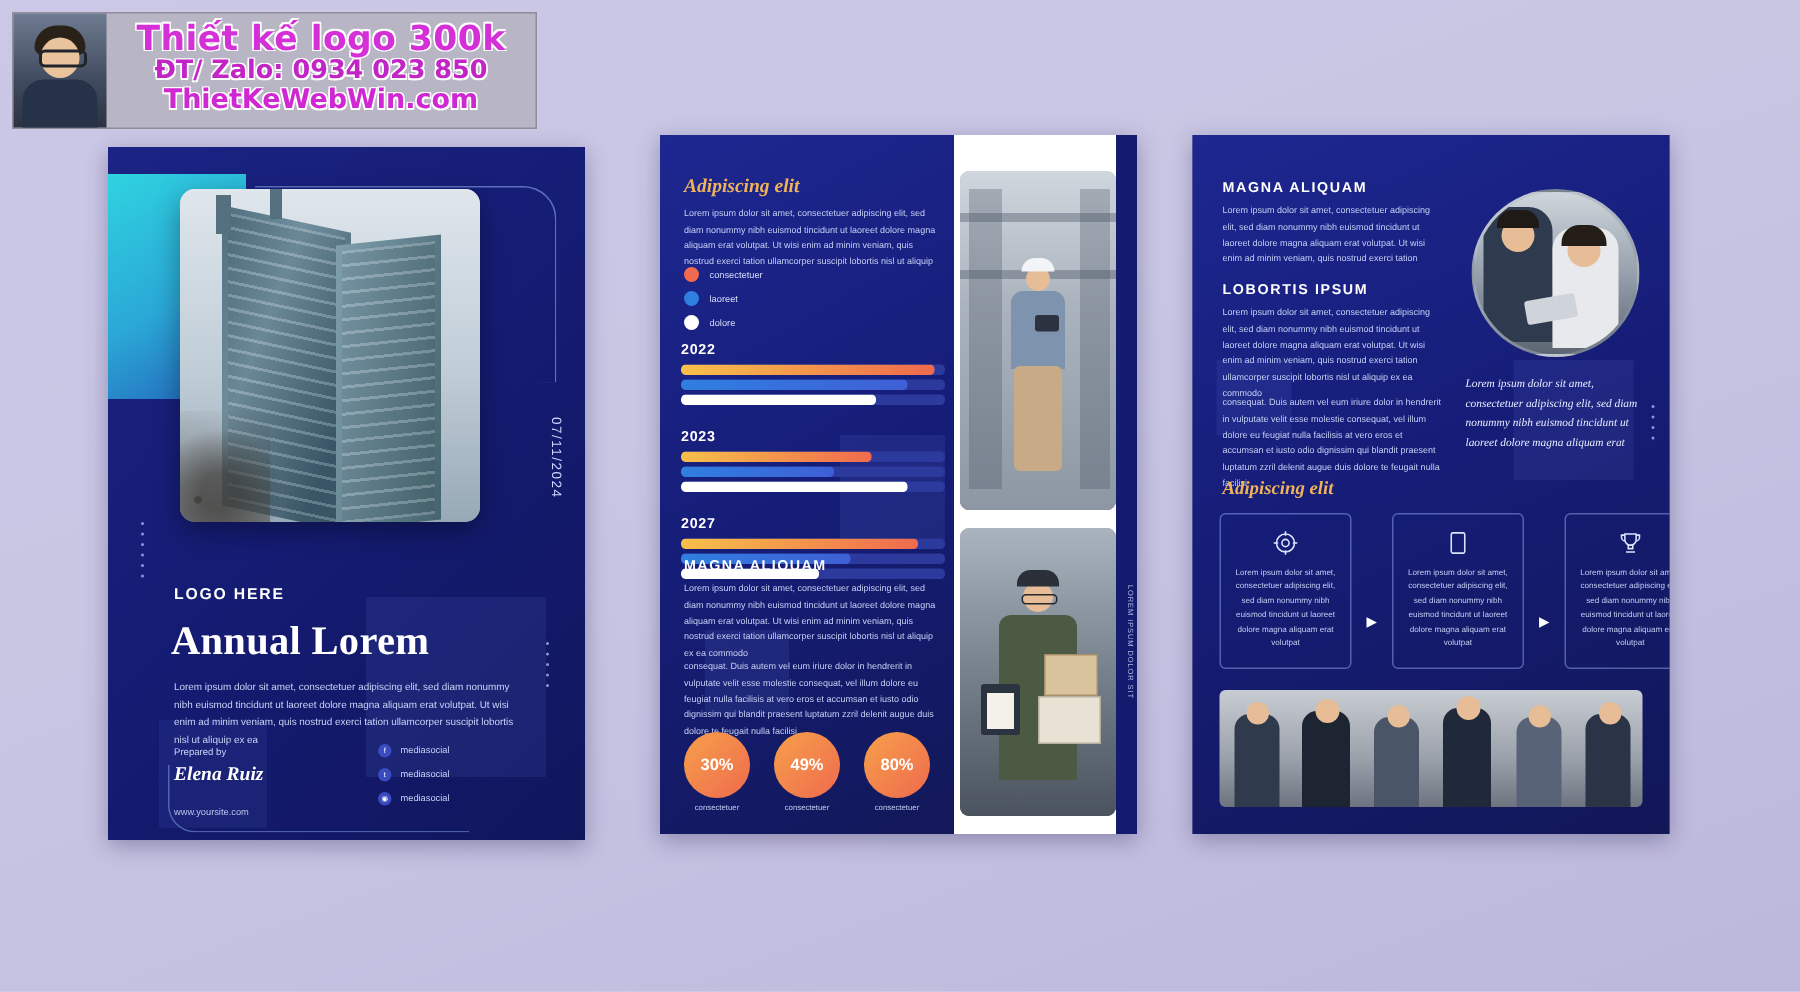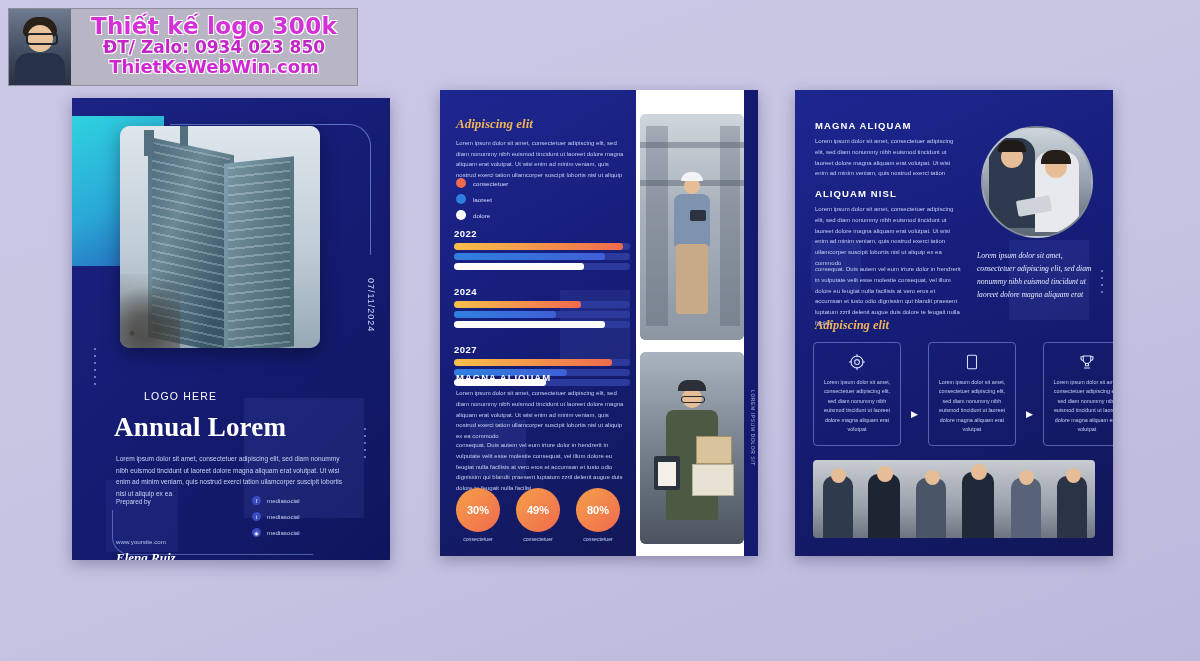--- a/index.html
+++ b/index.html
@@ -195,23 +195,22 @@
     color: #cfd8ff;
     font-size: 9px;
     letter-spacing: 1px;
     writing-mode: vertical-rl;
   }
   .p1-logo {
     position: absolute;
     left: 44px; top: 292px;
     color: #ffffff;
     font-size: 10.5px;
-    font-weight: normal;
+    font-weight: bold;
     letter-spacing: 1.2px;
-    margin-left: 28px;
   }
   .p1-title {
     position: absolute;
     left: 42px; top: 314px;
     color: #ffffff;
     font-family: "Liberation Serif", serif;
     font-weight: bold;
     font-size: 27px;
     letter-spacing: 0.2px;
   }
@@ -230,21 +229,20 @@
     font-size: 6.4px;
   }
   .p1-prep-name {
     position: absolute;
     left: 44px; top: 410px;
     color: #ffffff;
     font-family: "Liberation Serif", serif;
     font-style: italic;
     font-weight: bold;
     font-size: 13px;
-    margin-top: 42px;
   }
   .p1-socials {
     position: absolute;
     left: 180px; top: 398px;
     display: flex;
     flex-direction: column;
     gap: 7px;
   }
   .soc {
     display: flex;
@@ -673,21 +671,21 @@
           <div class="fill" style="background: linear-gradient(90deg, rgb(247, 192, 74), rgb(239, 106, 78)); width: 96%;"></div>
         </div>
         <div class="bar">
           <div class="fill" style="background: linear-gradient(90deg, rgb(47, 127, 224), rgb(63, 95, 214)); width: 86%;"></div>
         </div>
         <div class="bar">
           <div class="fill" style="background: rgb(255, 255, 255); width: 74%;"></div>
         </div>
       </div>
       <div class="cgroup">
-        <div class="cyear">2024</div>
+        <div class="cyear">2023</div>
         <div class="bar">
           <div class="fill" style="background: linear-gradient(90deg, rgb(247, 192, 74), rgb(239, 106, 78)); width: 72%;"></div>
         </div>
         <div class="bar">
           <div class="fill" style="background: linear-gradient(90deg, rgb(47, 127, 224), rgb(63, 95, 214)); width: 58%;"></div>
         </div>
         <div class="bar">
           <div class="fill" style="background: rgb(255, 255, 255); width: 86%;"></div>
         </div>
       </div>
@@ -752,21 +750,21 @@
     <div class="vlabel">LOREM IPSUM DOLOR SIT</div>
   </div>
 
   <div class="page p3">
     <div class="p3-bg"></div>
     <div class="p3-sq" style="left:214px;top:150px;width:80px;height:80px;"></div>
     <div class="p3-sq" style="left:16px;top:150px;width:50px;height:50px;"></div>
 
     <div class="p3-h1">MAGNA ALIQUAM</div>
     <div class="p3-p1">Lorem ipsum dolor sit amet, consectetuer adipiscing elit, sed diam nonummy nibh euismod tincidunt ut laoreet dolore magna aliquam erat volutpat. Ut wisi enim ad minim veniam, quis nostrud exerci tation</div>
-    <div class="p3-h2">ALIQUAM NISL</div>
+    <div class="p3-h2">LOBORTIS IPSUM</div>
     <div class="p3-p2">Lorem ipsum dolor sit amet, consectetuer adipiscing elit, sed diam nonummy nibh euismod tincidunt ut laoreet dolore magna aliquam erat volutpat. Ut wisi enim ad minim veniam, quis nostrud exerci tation ullamcorper suscipit lobortis nisl ut aliquip ex ea commodo</div>
     <div class="p3-p3">consequat. Duis autem vel eum iriure dolor in hendrerit in vulputate velit esse molestie consequat, vel illum dolore eu feugiat nulla facilisis at vero eros et accumsan et iusto odio dignissim qui blandit praesent luptatum zzril delenit augue duis dolore te feugait nulla facilisi</div>
 
     <div class="p3-avatar">
       <div style="position:absolute;inset:0;background:linear-gradient(180deg,#cfd6dc 0%,#96a1ad 50%,#5c6672 100%);"></div>
       <div style="position:absolute;left:6px;top:10px;width:46px;height:90px;background:#2e3a4d;border-radius:16px 16px 0 0;"></div>
       <div class="pers-head" style="left:18px;top:18px;width:22px;height:22px;"></div>
       <div style="position:absolute;left:15px;top:12px;width:28px;height:12px;background:#1f1a16;border-radius:10px 10px 0 0;"></div>
       <div style="position:absolute;left:52px;top:24px;width:44px;height:80px;background:#e7e9ec;border-radius:14px 14px 0 0;"></div>
       <div class="pers-head" style="left:62px;top:28px;width:22px;height:22px;"></div>

